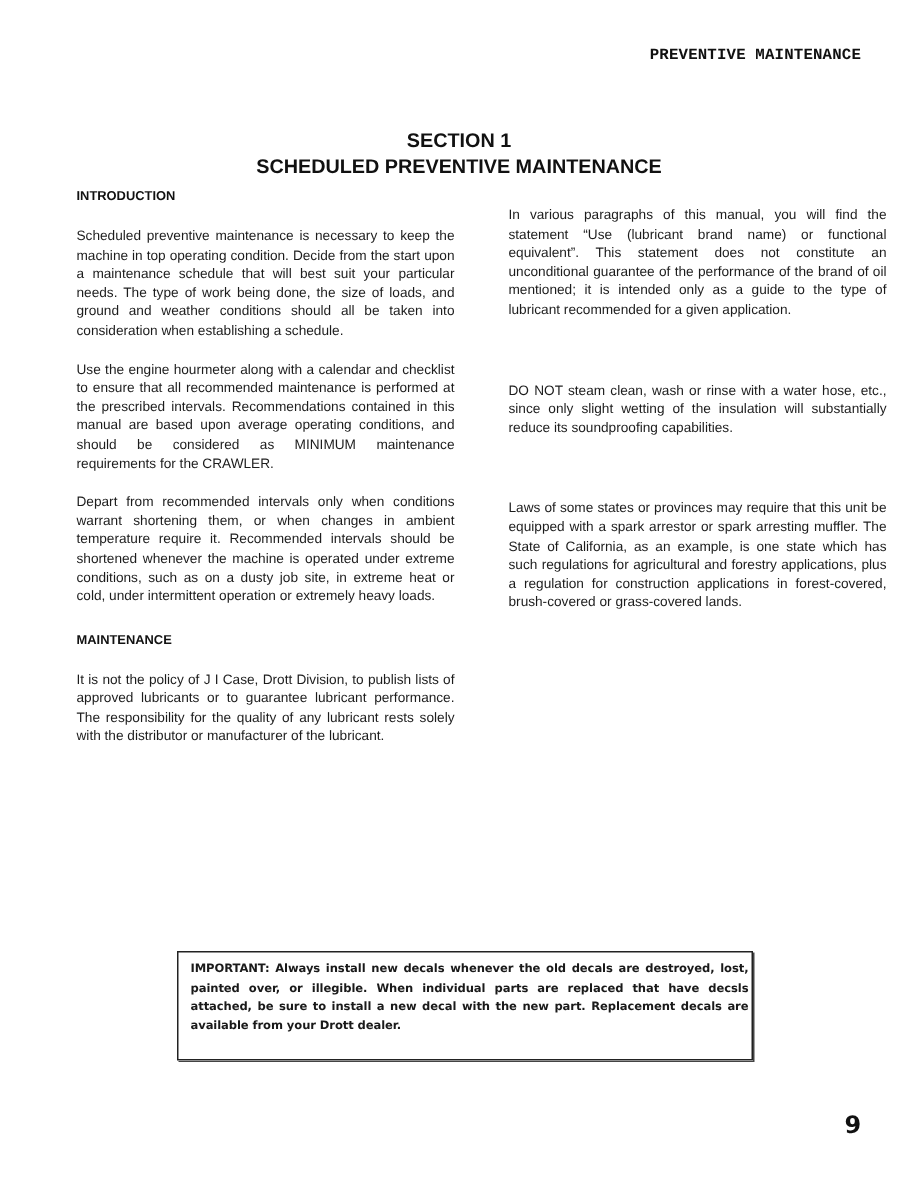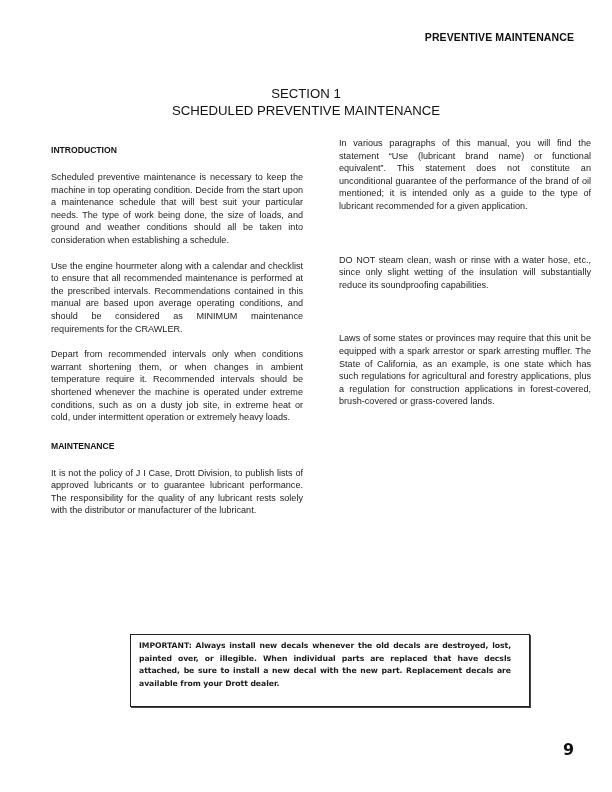--- a/index.html
+++ b/index.html
@@ -2,46 +2,45 @@
 <html><head>
 <meta charset="utf-8">
 <style>
   html, body { margin: 0; padding: 0; background: #ffffff; }
   body {
     width: 612px; height: 792px; position: relative; overflow: hidden;
     font-family: "Liberation Sans", sans-serif; color: #1a1a1a;
   }
   .running-header {
     position: absolute; top: 31px; right: 38px;
-    font-family: Liberation Sans, sans-serif; font-weight: bold;
+    font-family: Liberation Mono, monospace; font-weight: bold;
     font-size: 10.5px; letter-spacing: 0.1px; color: #111;
   }
   .section-title {
     position: absolute; top: 85px; left: 0; width: 612px; text-align: center;
-    font-weight: normal; font-size: 13.2px; line-height: 17px; color: #111;
+    font-weight: bold; font-size: 13.2px; line-height: 17px; color: #111;
   }
   .col {
-    position: absolute; top: 144px; width: 252px;
+    position: absolute; top: 124px; width: 252px;
     font-size: 9.1px; line-height: 12.6px; color: #1c1c1c;
   }
   .col.left { left: 51px; }
   .col.right { left: 321px; top: 137px; margin-left: 18px; }
   .col h3 {
     margin: 0; font-size: 8.6px; font-weight: bold; line-height: 12px; color: #111;
   }
   .col p {
     margin: 0; text-align: justify; text-align-last: left;
   }
   .gap-h { height: 15px; }
   .gap-p { height: 13px; }
   .important-box {
     position: absolute; left: 118px; top: 634px; width: 372px; height: 59px;
-    border: 1.3px solid #222; padding: 5px 18px 7px 8px;
+    border: 1.3px solid #222; padding: 5px 2px 7px 8px;
     box-shadow: 1px 1px 0 #444;
-    margin-left: 12px;
   }
   .important-box p {
     margin: 0; font-family: "DejaVu Sans", sans-serif; font-weight: bold;
     font-size: 7.7px; line-height: 12.6px; text-align: justify; text-align-last: left;
     color: #1a1a1a; letter-spacing: -0.05px;
   }
   .page-number {
     position: absolute; top: 740px; left: 563px;
     font-family: "DejaVu Sans", sans-serif; font-weight: bold; font-size: 16px; color: #111;
   }

